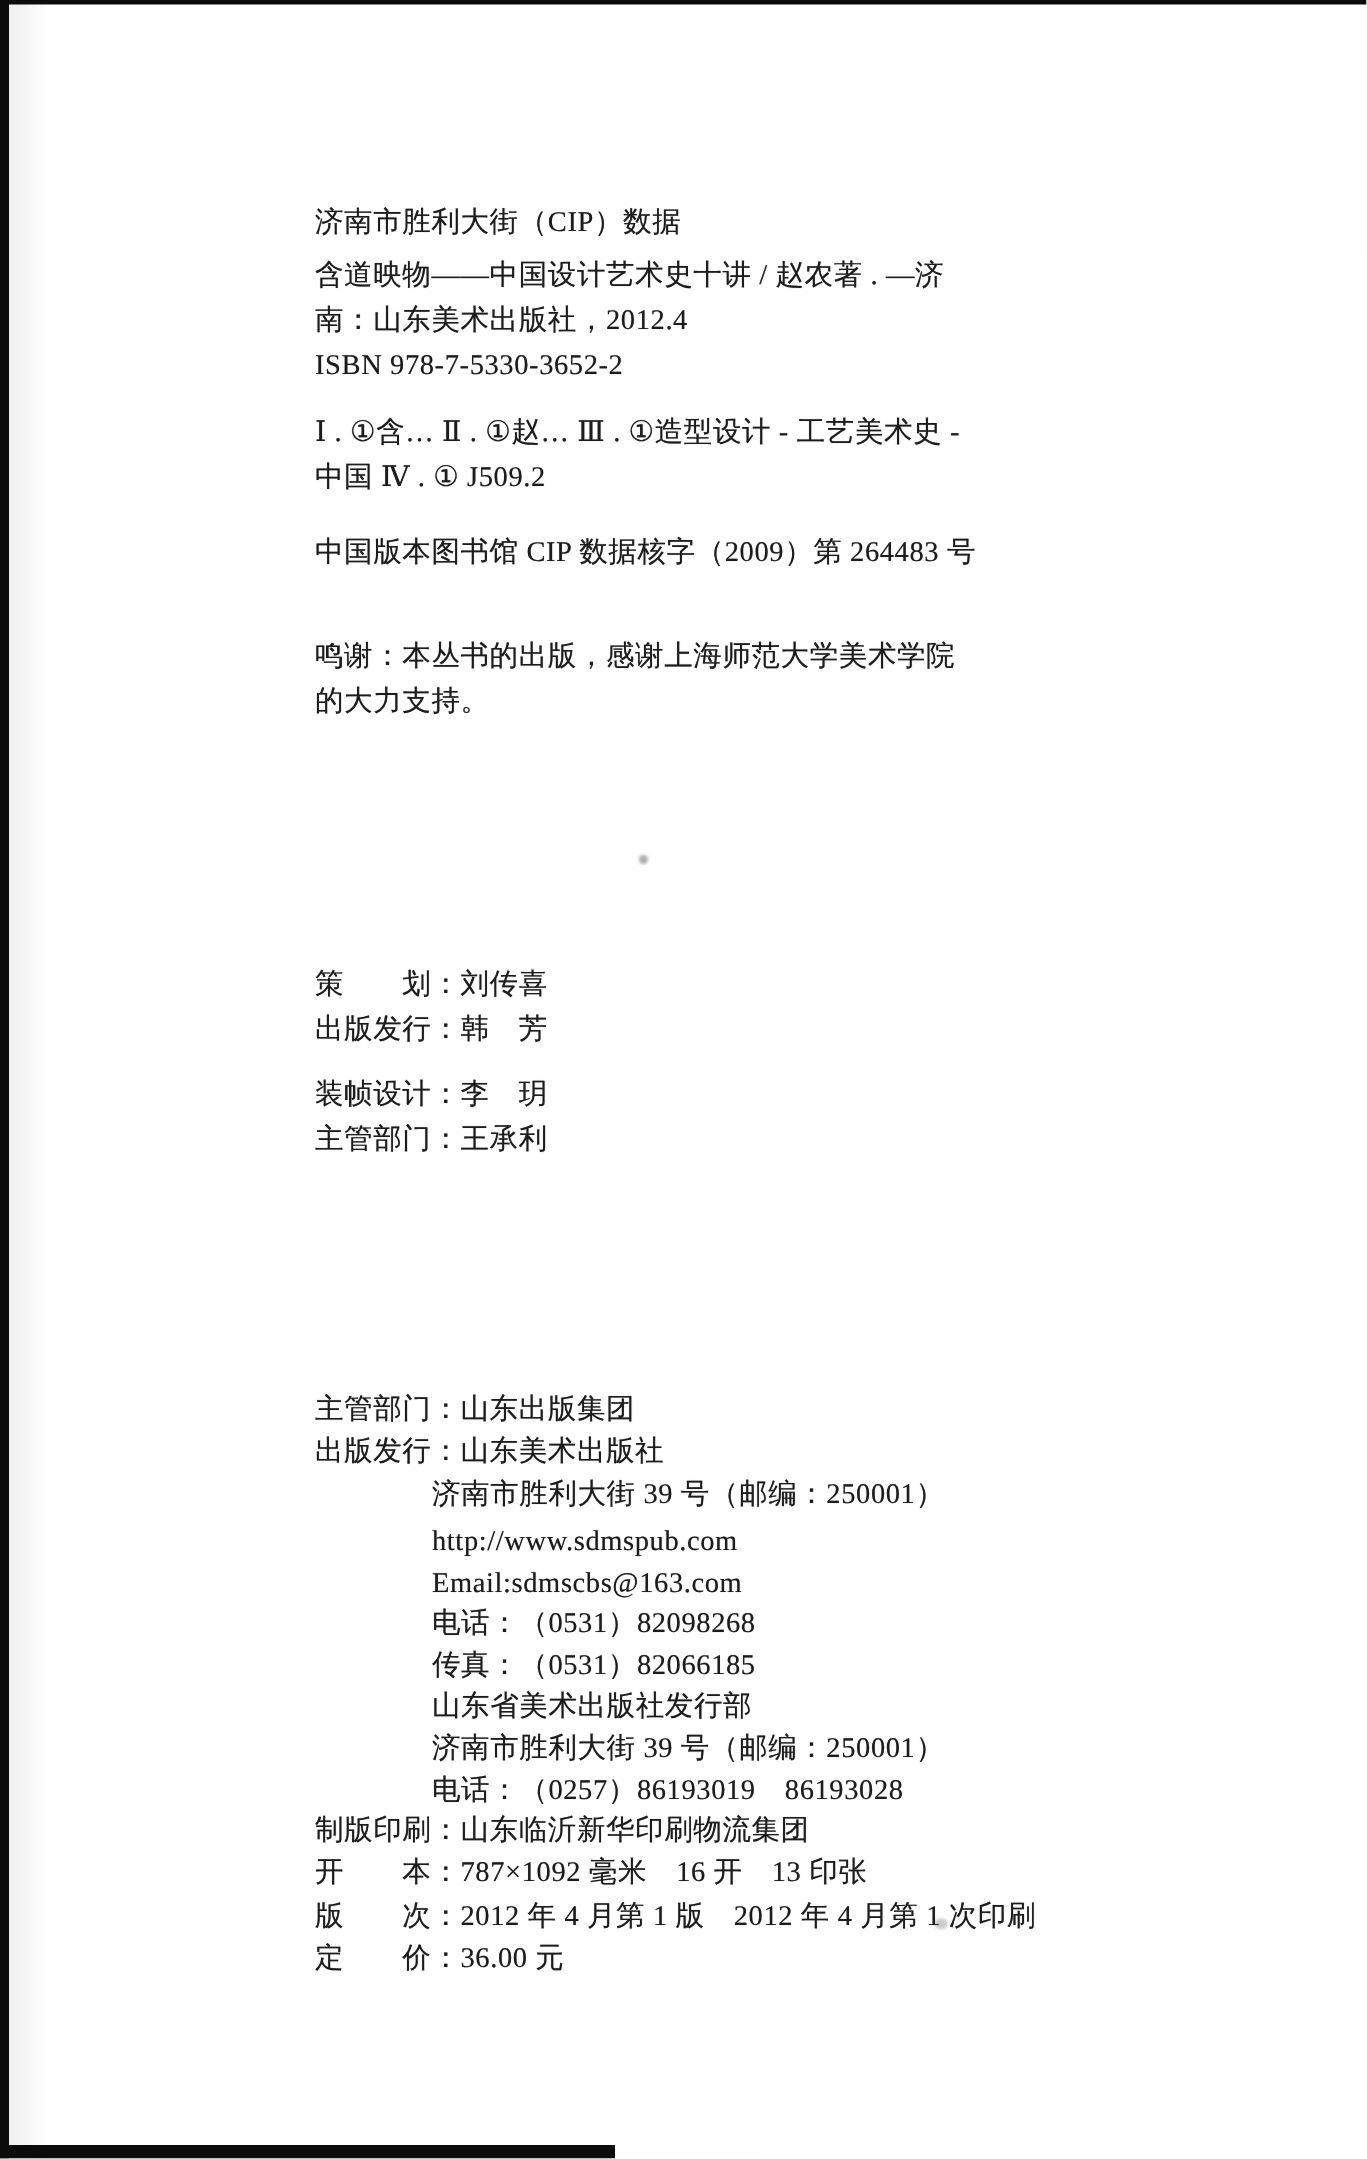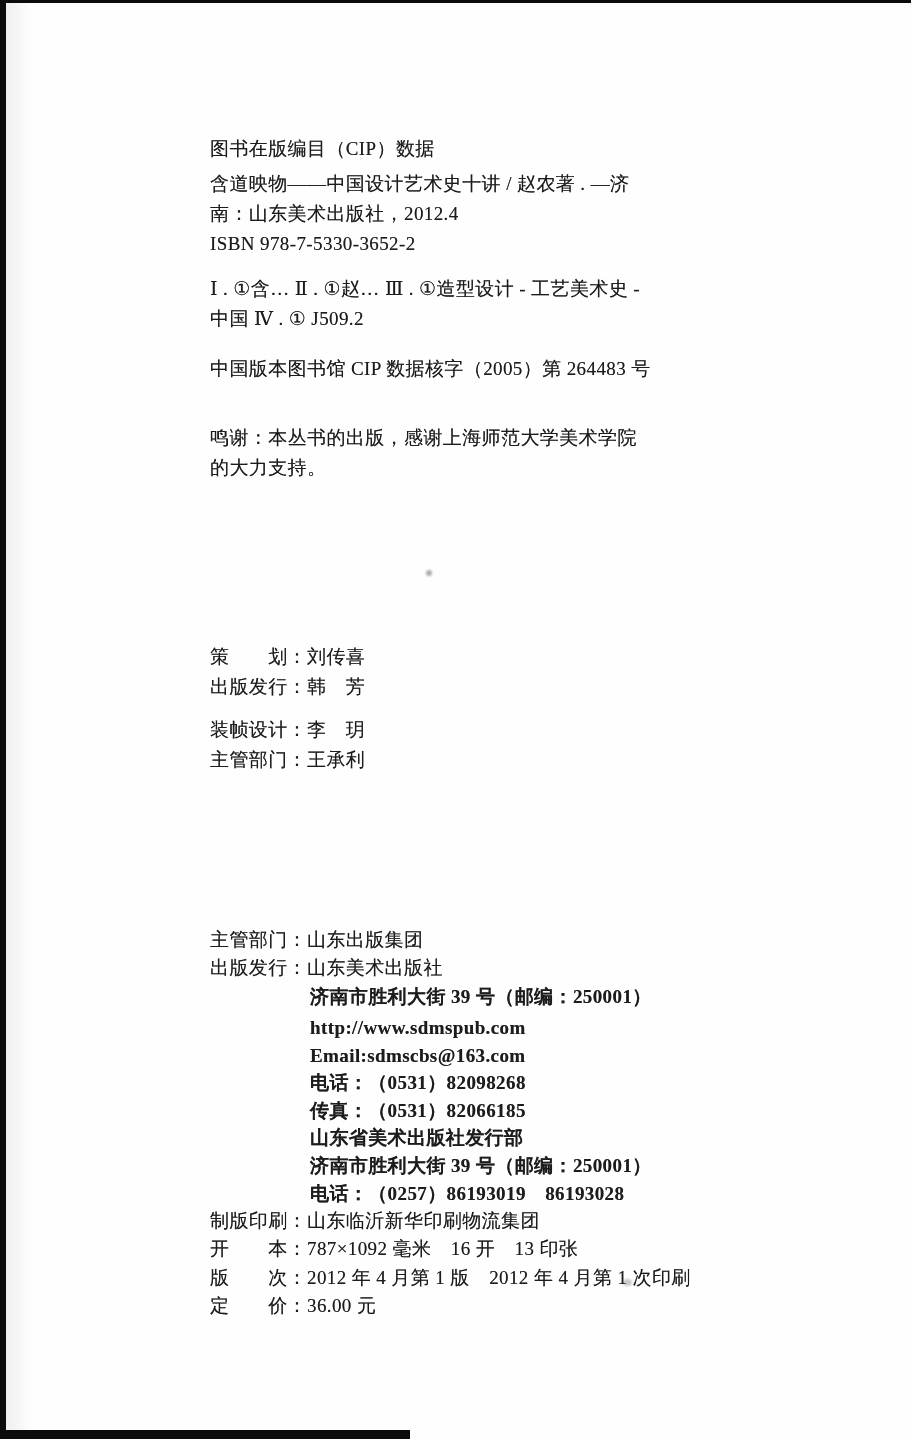--- a/index.html
+++ b/index.html
@@ -48,45 +48,45 @@
     width: 660px; height: 1439px;
   }
   .line {
     position: absolute; left: 0;
     white-space: nowrap;
     font-size: 19px; line-height: 23px;
     color: #1c1c1c;
     letter-spacing: 0.4px;
     text-shadow: 0 0 0.5px rgba(20,20,20,0.55);
   }
-  .line.indent { left: 100px; font-weight: bold; }
+  .line.indent { left: 78px; }
 </style>
 </head>
 <body>
 
 <div class="page">
 
   <div class="edge-top"></div>
   <div class="edge-left"></div>
   <div class="edge-left-fade"></div>
   <div class="edge-bottom"></div>
   <div class="speck-1"></div>
   <div class="speck-2"></div>
 
   <div class="text-layer">
 
-    <div class="line" style="top:137px">图书在版编目（CIP）数据</div>
+    <div class="line" style="top:137px">济南市胜利大街（CIP）数据</div>
     <div class="line" style="top:172px">含道映物——中国设计艺术史十讲 / 赵农著 . —济</div>
     <div class="line" style="top:202px">南：山东美术出版社，2012.4</div>
     <div class="line" style="top:232px">ISBN 978-7-5330-3652-2</div>
 
     <div class="line" style="top:277px">Ⅰ . ①含… Ⅱ . ①赵… Ⅲ . ①造型设计 - 工艺美术史 -</div>
     <div class="line" style="top:307px">中国 Ⅳ . ① J509.2</div>
 
-    <div class="line" style="top:357px">中国版本图书馆 CIP 数据核字（2005）第 264483 号</div>
+    <div class="line" style="top:357px">中国版本图书馆 CIP 数据核字（2009）第 264483 号</div>
 
     <div class="line" style="top:426px">鸣谢：本丛书的出版，感谢上海师范大学美术学院</div>
     <div class="line" style="top:456px">的大力支持。</div>
 
     <div class="line" style="top:645px">策　　划：刘传喜</div>
     <div class="line" style="top:675px">出版发行：韩　芳</div>
     <div class="line" style="top:718px">装帧设计：李　玥</div>
     <div class="line" style="top:748px">主管部门：王承利</div>
 
     <div class="line" style="top:928px">主管部门：山东出版集团</div>

